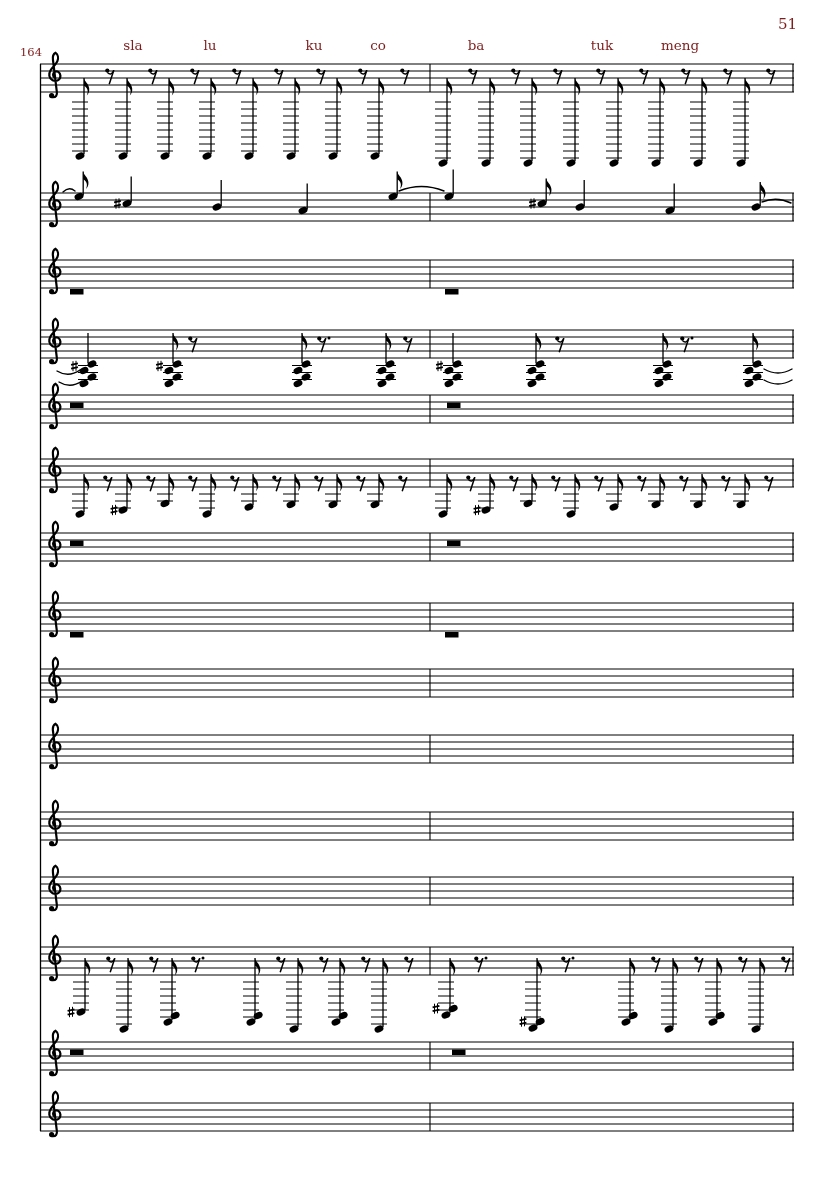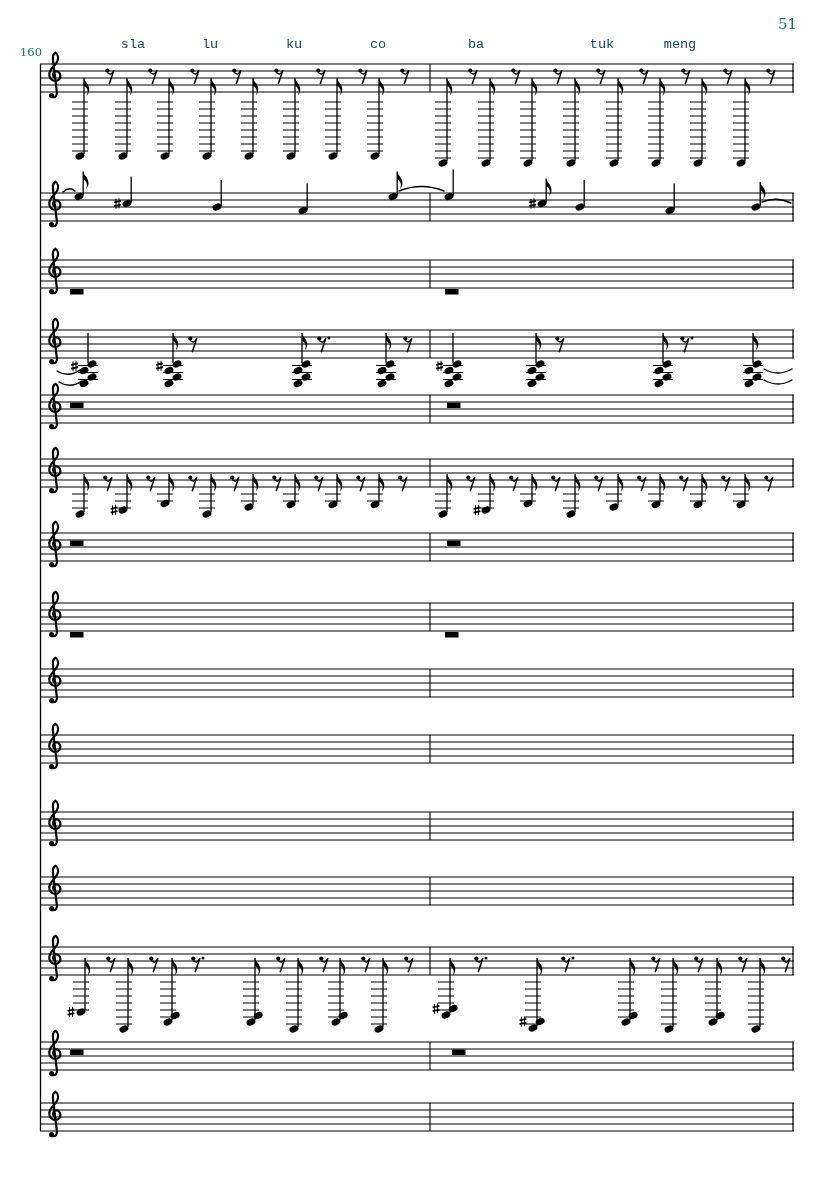--- a/index.html
+++ b/index.html
@@ -1,33 +1,33 @@
 <!DOCTYPE html>
 <html><head>
 <meta charset="utf-8">
 <style>
   html,body{margin:0;padding:0;background:#fff;}
   #page{position:relative;width:835px;height:1181px;background:#ffffff;overflow:hidden;
         font-family:"DejaVu Serif", serif;color:#000;}
   #score-svg{position:absolute;left:0;top:0;}
-  .num{position:absolute;color:#0f766e;}
+  .num{position:absolute;color:#7f1d1d;}
   #measure-number{left:20px;top:45px;font-size:11.5px;}
   #page-number{left:778px;top:15px;font-size:15px;}
-  .lyric{position:absolute;top:37px;transform:translateX(-50%);font-size:13.5px;color:#0c4a6e;white-space:nowrap;font-family:Liberation Mono, monospace;}
+  .lyric{position:absolute;top:37px;transform:translateX(-50%);font-size:13.5px;color:#7f1d1d;white-space:nowrap;}
 </style>
 </head>
 <body>
 
 <div id="page">
-  <span id="measure-number" class="num">160</span>
+  <span id="measure-number" class="num">164</span>
   <span id="page-number" class="num">51</span>
   <div id="lyrics">
       <span class="lyric" style="left: 133px; top: 37px;">sla</span>
       <span class="lyric" style="left: 210px; top: 37px;">lu</span>
-      <span class="lyric" style="left: 294px; top: 37px;">ku</span>
+      <span class="lyric" style="left: 314px; top: 37px;">ku</span>
       <span class="lyric" style="left: 378px; top: 37px;">co</span>
       <span class="lyric" style="left: 476px; top: 37px;">ba</span>
       <span class="lyric" style="left: 602px; top: 37px;">tuk</span>
       <span class="lyric" style="left: 680px; top: 37px;">meng</span>
     </div>
   <svg id="score-svg" width="835" height="1181" viewBox="0 0 835 1181" xmlns="http://www.w3.org/2000/svg">
       <line x1="40.5" y1="64" x2="40.5" y2="1131" stroke="#000" stroke-width="1.3"></line>
       <g>
         <line x1="40" y1="64" x2="794" y2="64" stroke="#000" stroke-width="1"></line>
         <line x1="40" y1="71" x2="794" y2="71" stroke="#000" stroke-width="1"></line>

